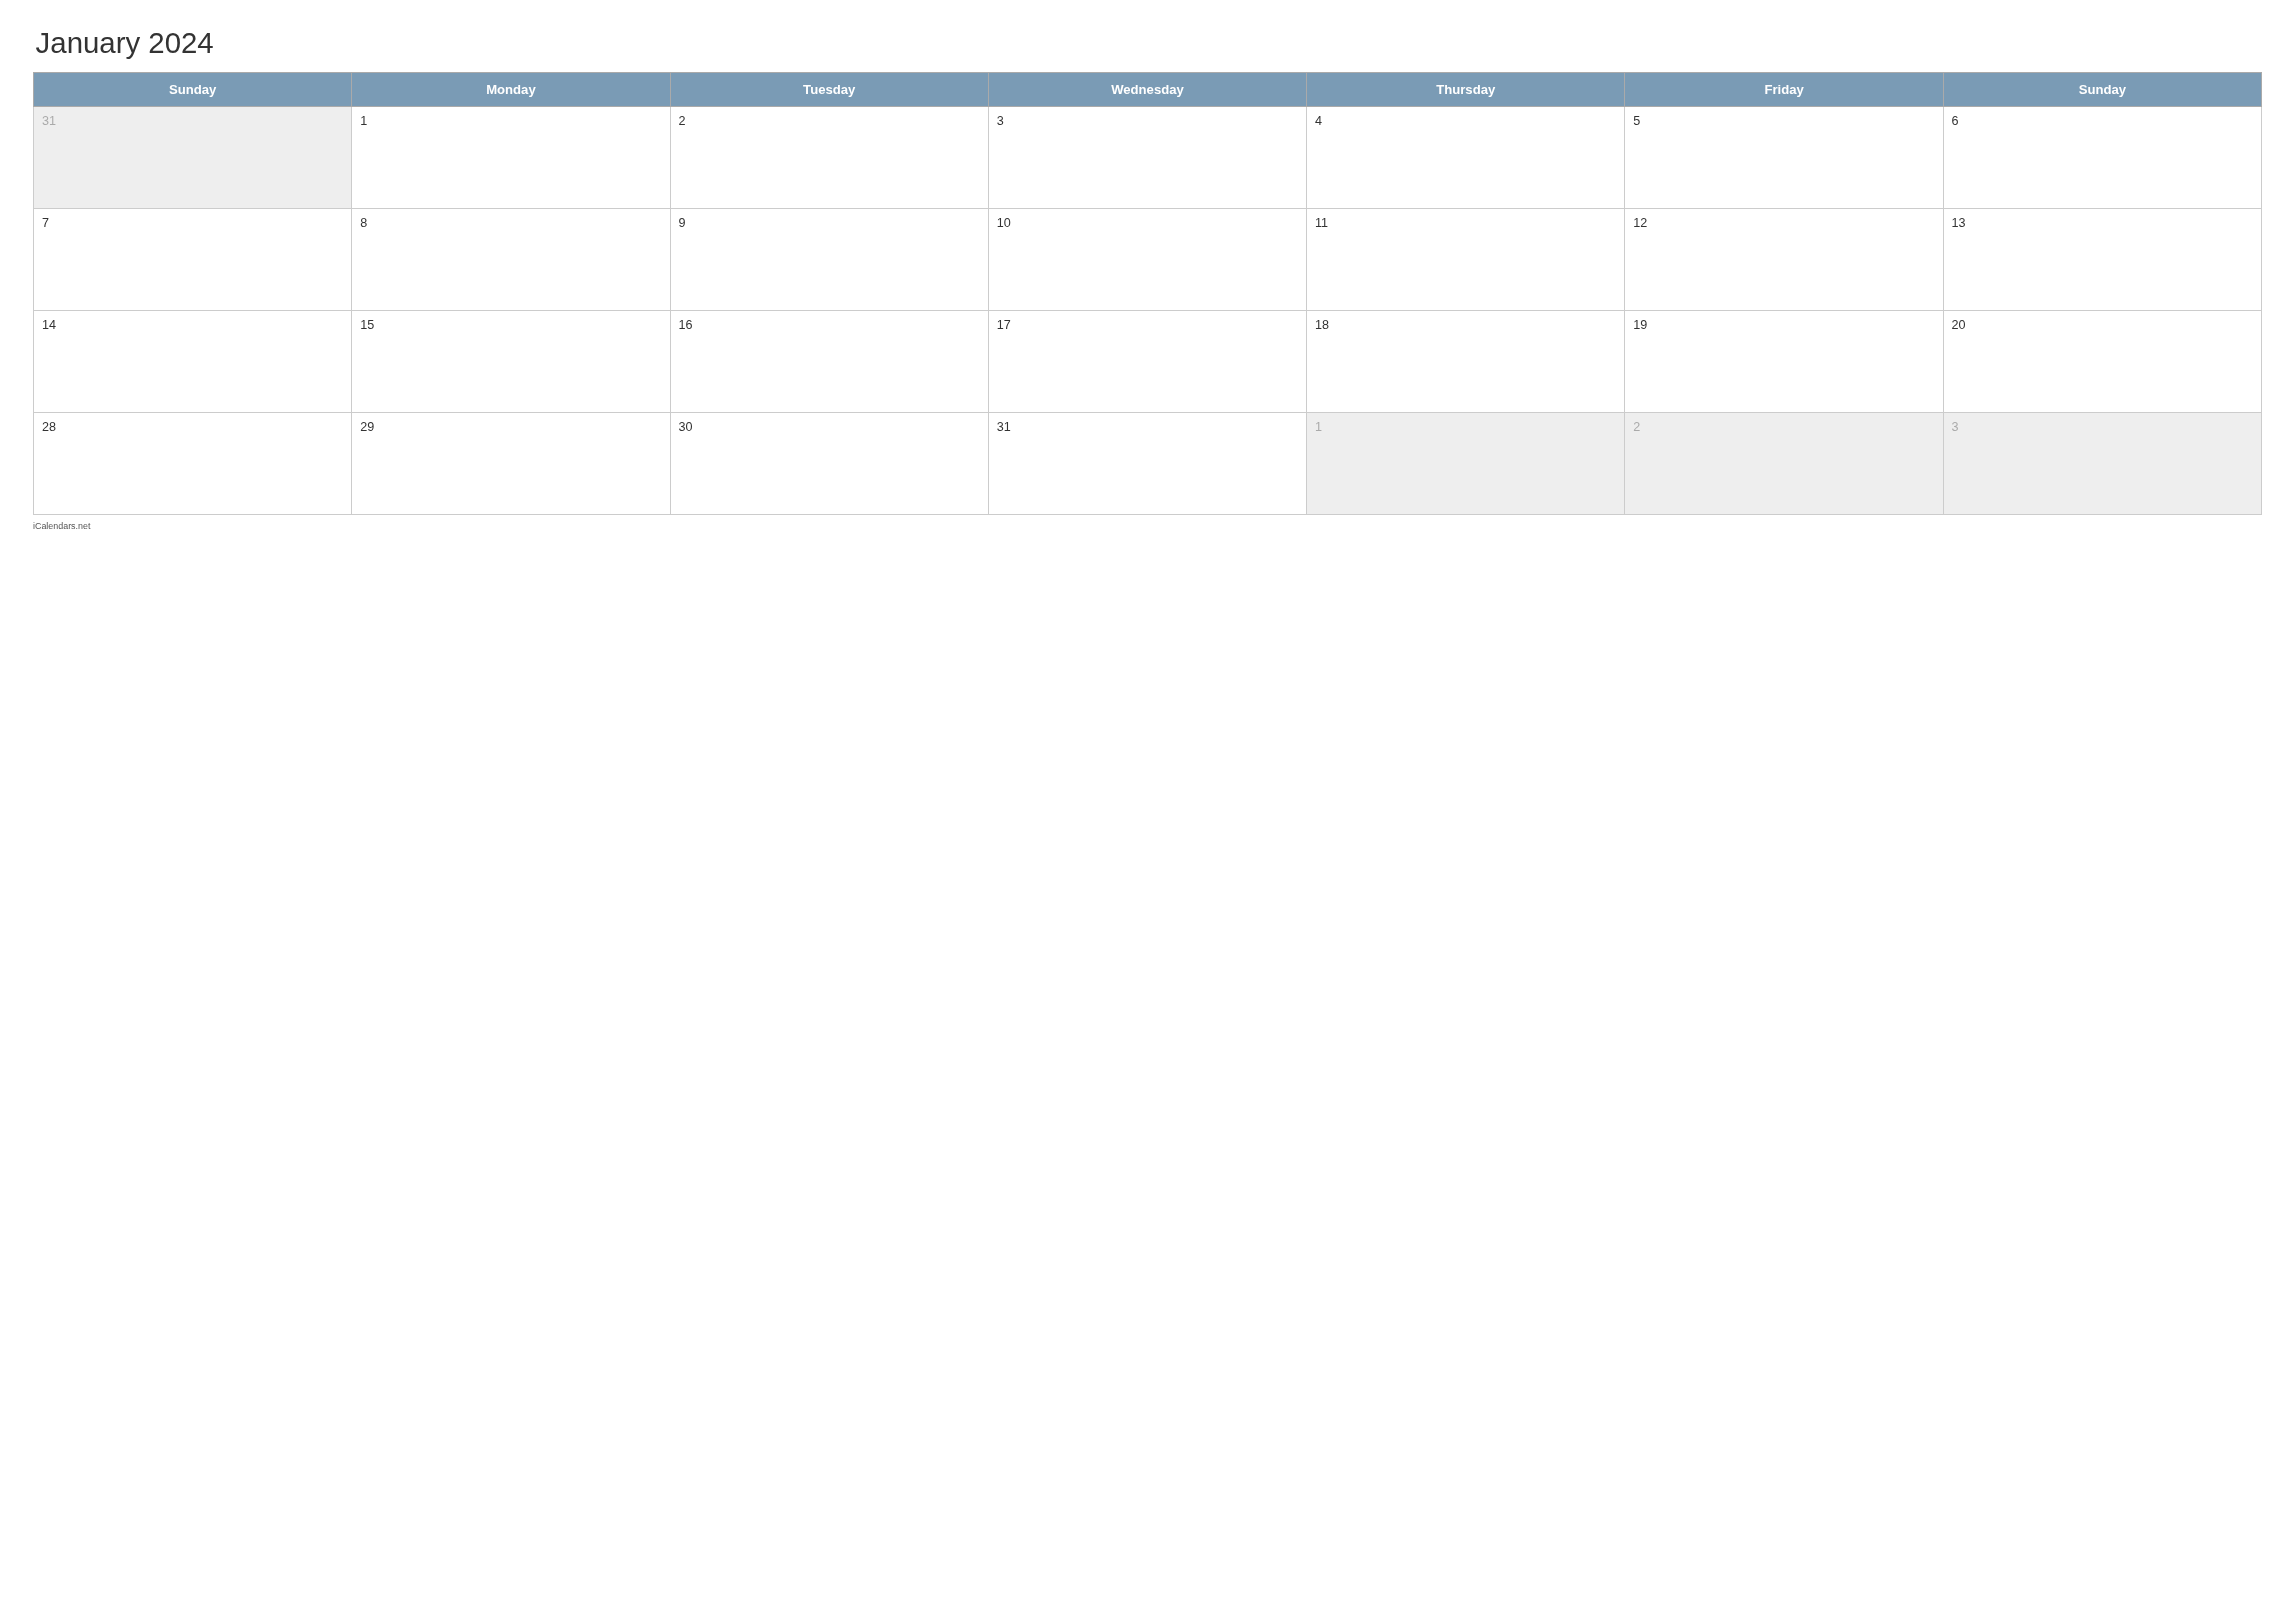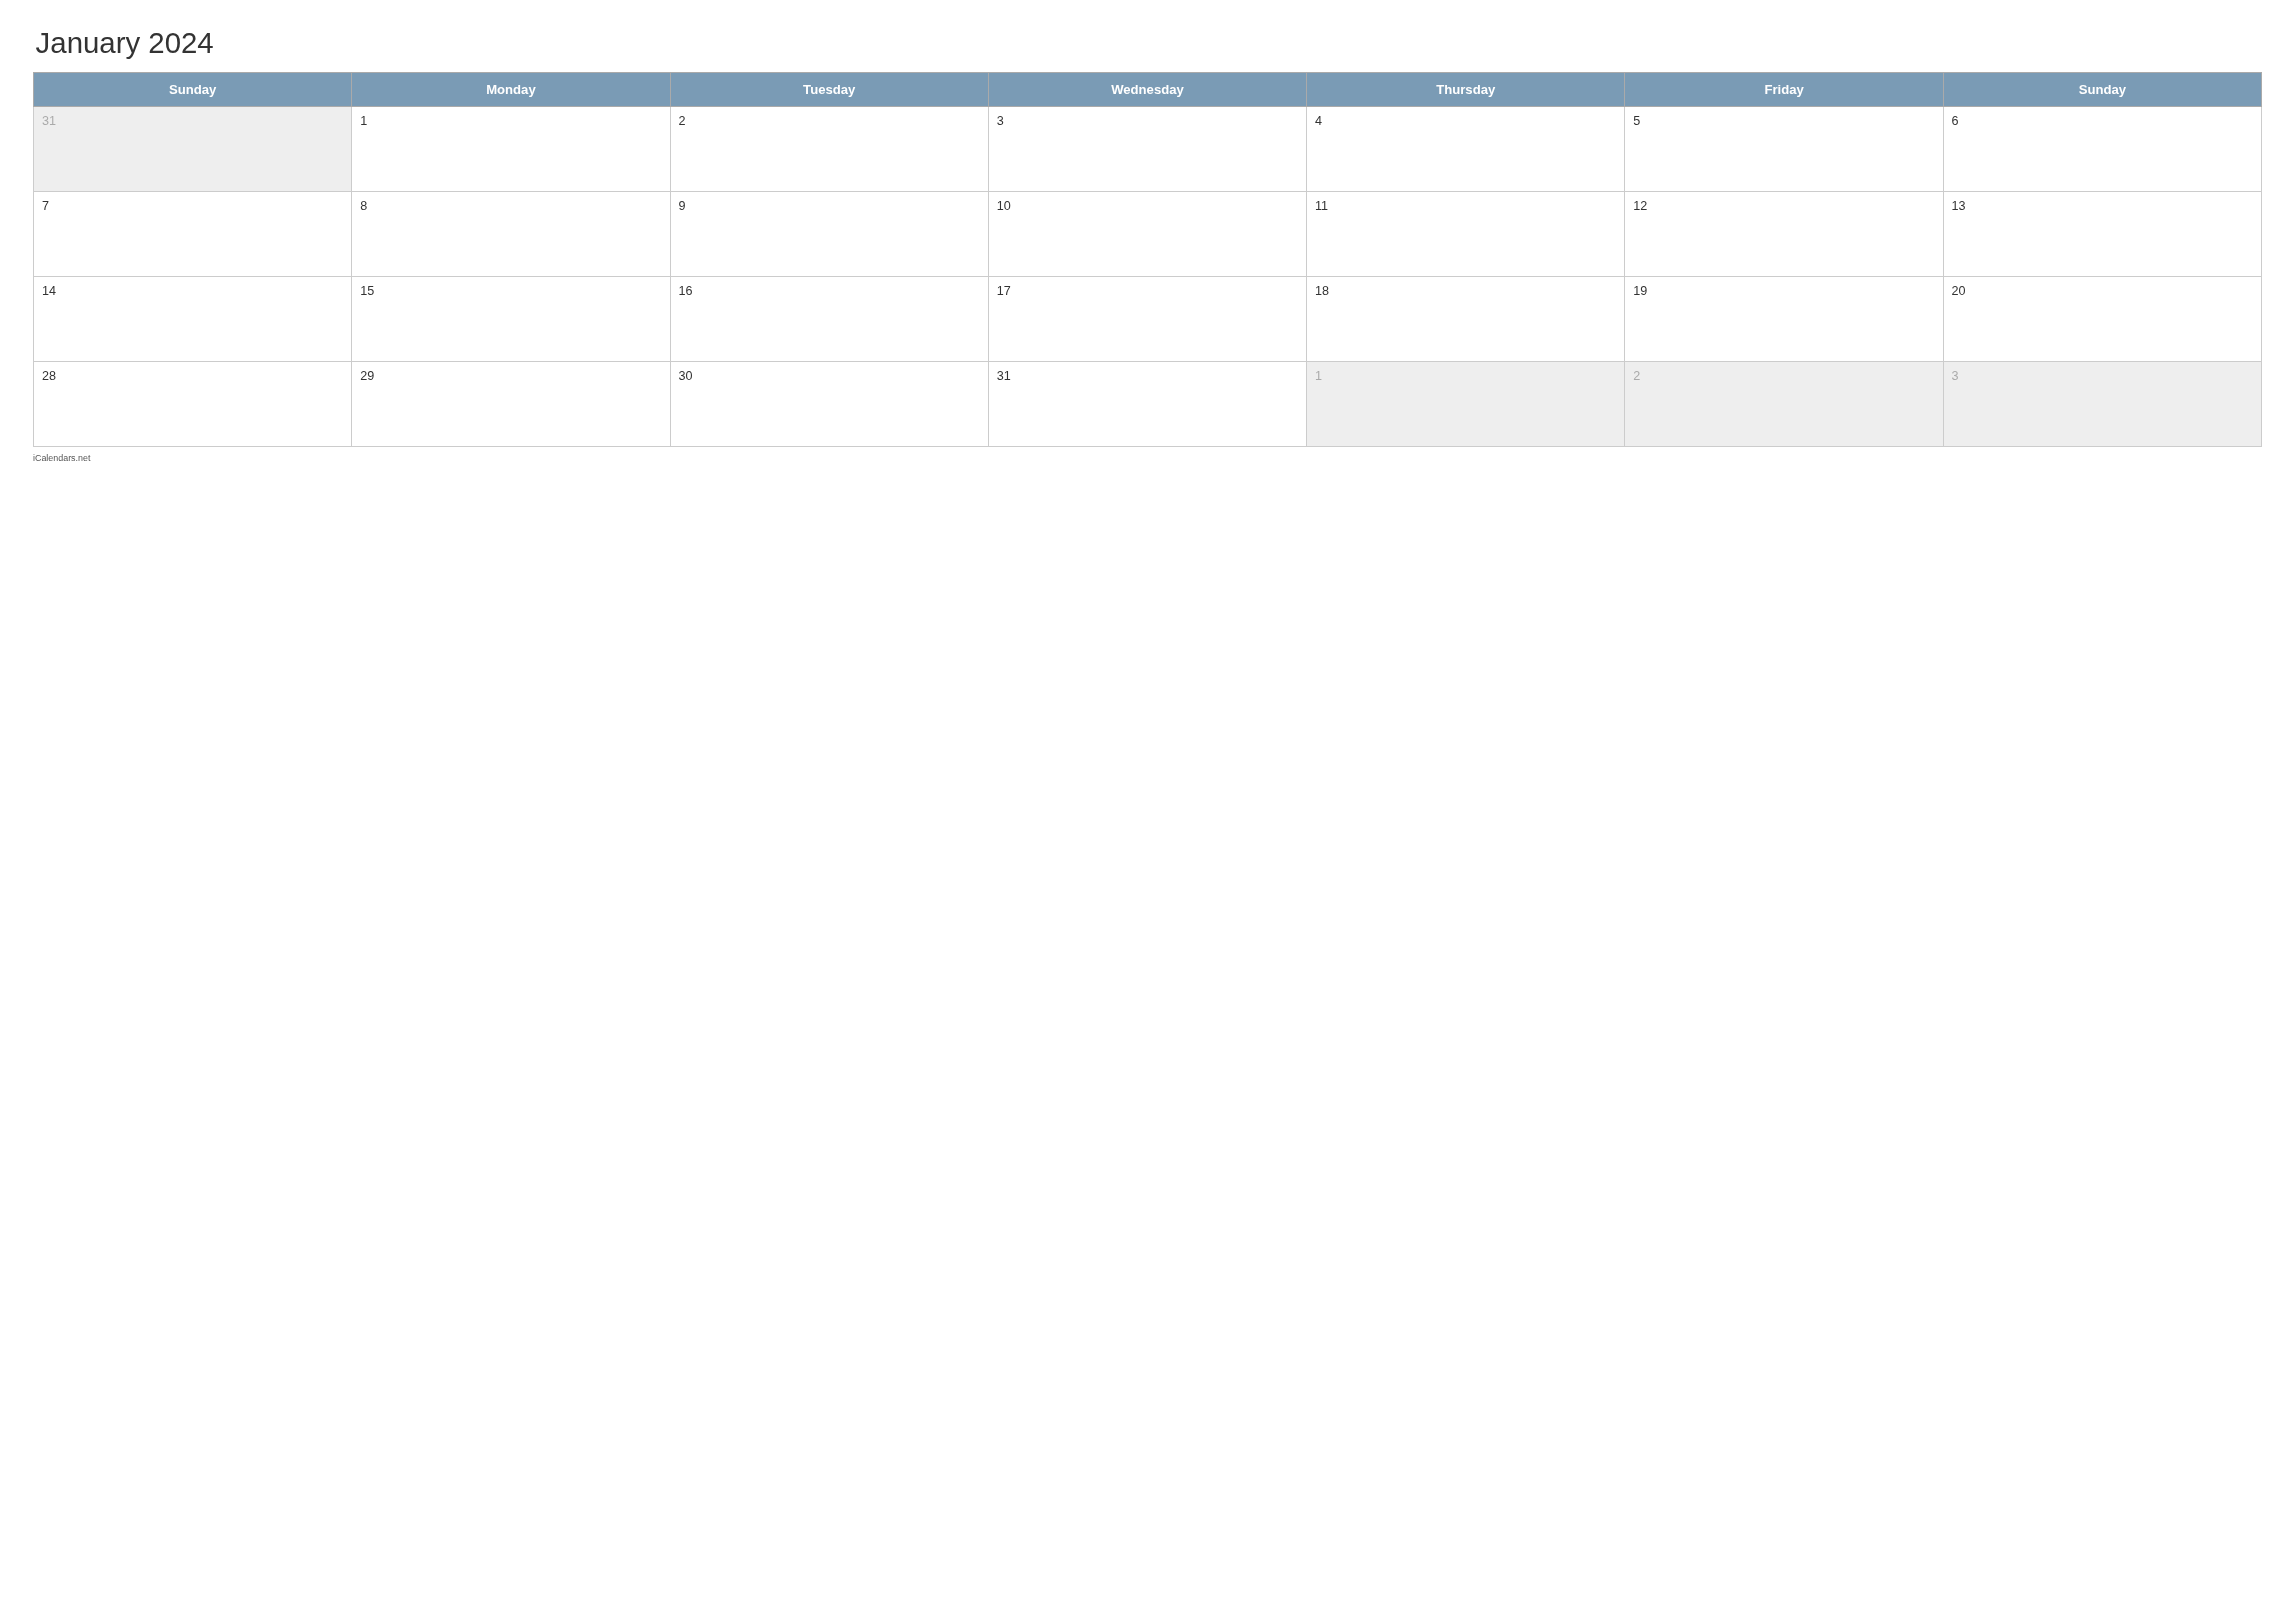--- a/index.html
+++ b/index.html
@@ -36,21 +36,21 @@
       font-size: 1.25em;
       font-weight: bold;
       text-align: center;
       padding: 9.2px 5.2px;
       border: 0.7px solid #aaaaaa;
     }
 
     .calendar-table tbody tr td {
       vertical-align: top;
       border: 0.7px solid #cccccc;
-      height: 85px;
+      height: 102px;
       padding: 6.5px 7.9px;
       font-size: 1.2em;
       color: #333333;
     }
 
     .calendar-table tbody tr td.other-month {
       background-color: #eeeeee;
       color: #aaaaaa;
     }
 

